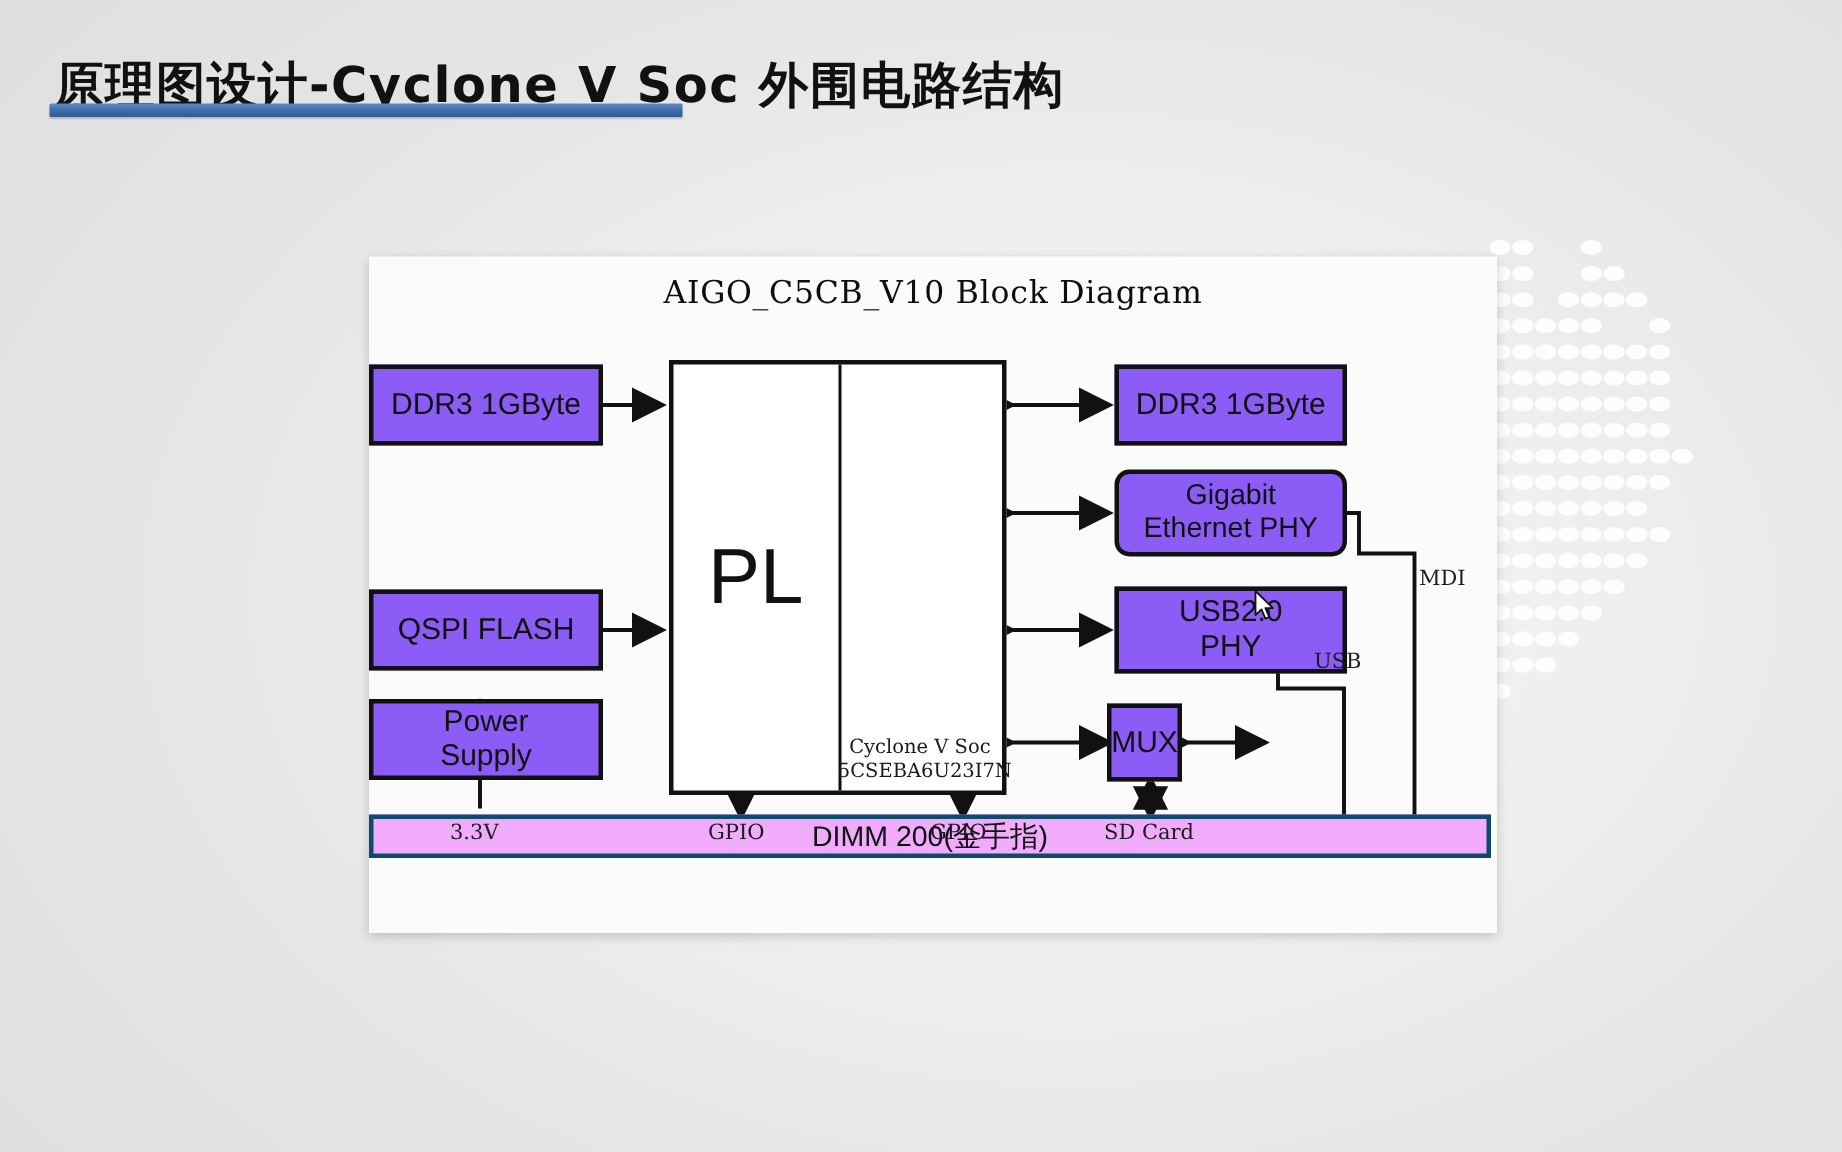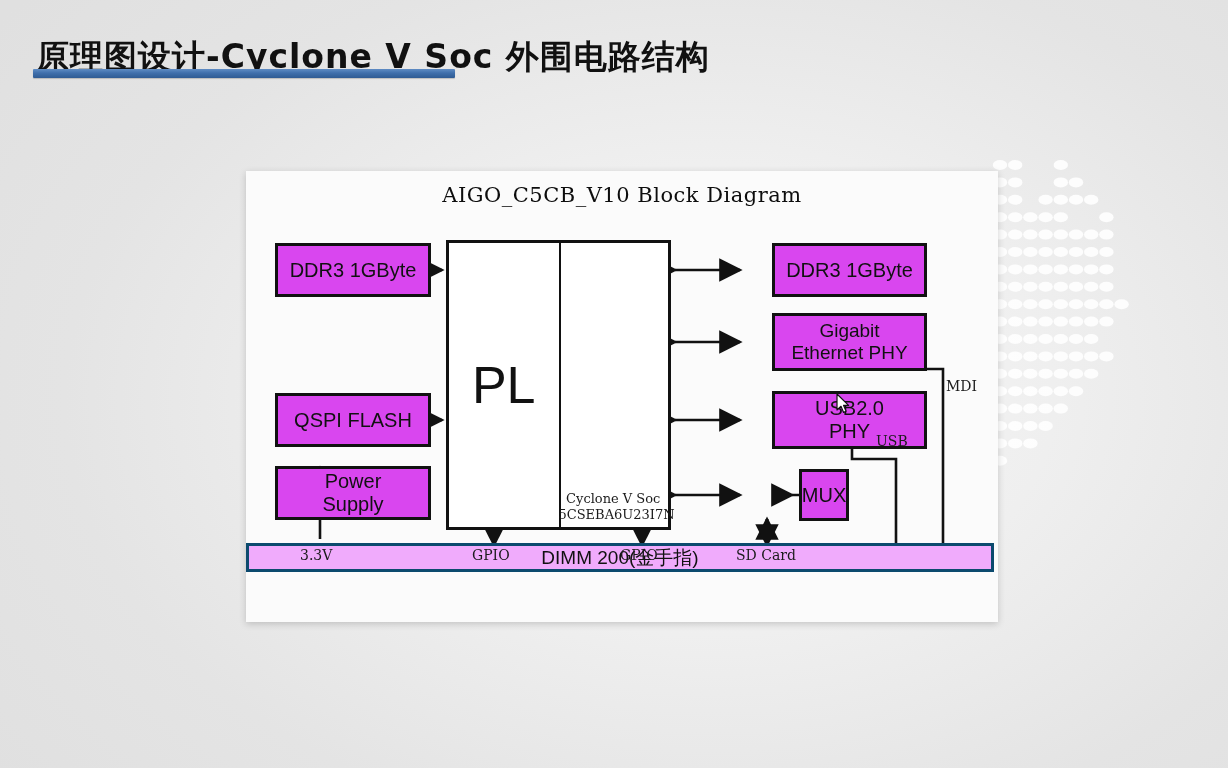--- a/index.html
+++ b/index.html
@@ -44,28 +44,27 @@
     position:absolute; left:0; top:12px; width:100%;
     text-align:center;
     font-family:"DejaVu Serif", serif;
     font-size:21px; color:#0d0d0d; letter-spacing:.5px;
     white-space:nowrap;
   }
   
   .blk {
     position:absolute;
     border:3px solid #111;
-    background:#d946ef;
+    background:#8b5cf6;
     display:flex; align-items:center; justify-content:center;
     text-align:center;
     font-family:"Liberation Sans", sans-serif;
     color:#111;
     line-height:1.15;
     white-space:pre-line;
-    margin-left:29px;
   }
   .blk.sans20 { font-size:20px; }
   .blk.sans19 { font-size:19px; }
   
   #core { position:absolute; left:200px; top:69px; width:225px; height:290px; border:3px solid #111; background:#fff; }
   #core-div { position:absolute; left:50%; top:0; width:2px; height:100%; background:#111; }
   #pl-label { position:absolute; left:0; top:0; width:50%; height:100%; display:flex; align-items:center; justify-content:center; font-size:52px; color:#111; }
   #ps-label { position:absolute; left:50%; top:0; width:50%; height:100%; display:flex; align-items:center; justify-content:center; font-size:52px; color:#111; }
   #core-part {
     position:absolute; left:50%; bottom:4px; width:50%;
@@ -759,31 +758,31 @@
     <div id="core">
       <div id="core-div"></div>
       <div id="pl-label">PL</div>
       <div id="core-part"><span>Cyclone V Soc</span><br><span>5CSEBA6U23I7N</span></div>
     </div>
 
     <div class="blk sans20" style="left:497px; top:72px; width:155px; height:54px;">
       <span>DDR3 1GByte</span>
     </div>
 
-    <div class="blk sans19" style="left:497px; top:142px; width:155px; height:58px;">
+    <div class="blk sans19" style="left:497px; top:142px; width:155px; height:58px;border-radius:10px;">
       <span>Gigabit
 Ethernet PHY</span>
     </div>
 
     <div class="blk sans20" style="left:497px; top:220px; width:155px; height:58px;">
       <span>USB2.0
 PHY</span>
     </div>
 
-    <div class="blk sans20" style="left:524px; top:298px; width:50px; height:52px;">
+    <div class="blk sans20" style="left:492px; top:298px; width:50px; height:52px;">
       <span>MUX</span>
     </div>
 
 
     <div id="dimm">
       <span>DIMM 200(金手指)</span>
     </div>
 
     <div class="wlabel" style="left:54px; top:376px;">3.3V</div>
     <div class="wlabel" style="left:226px; top:376px;">GPIO</div>

